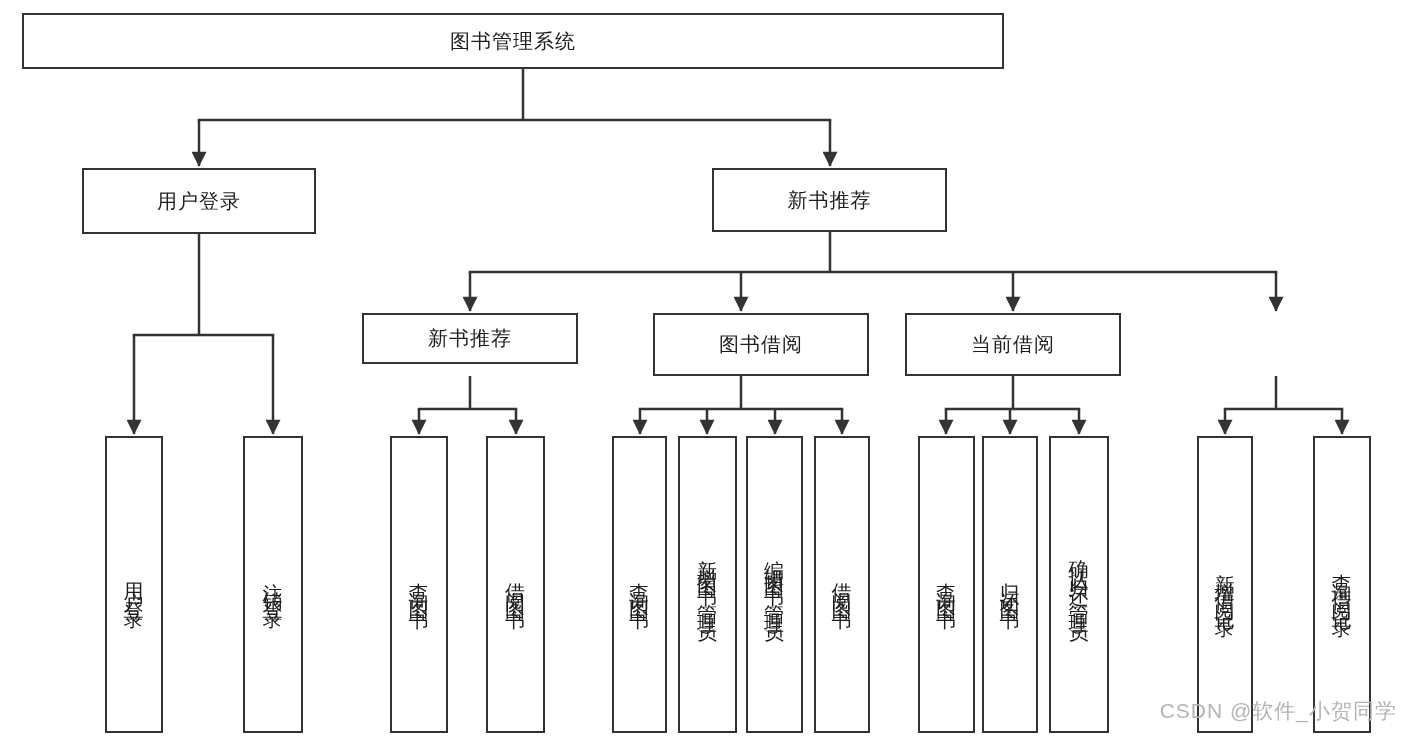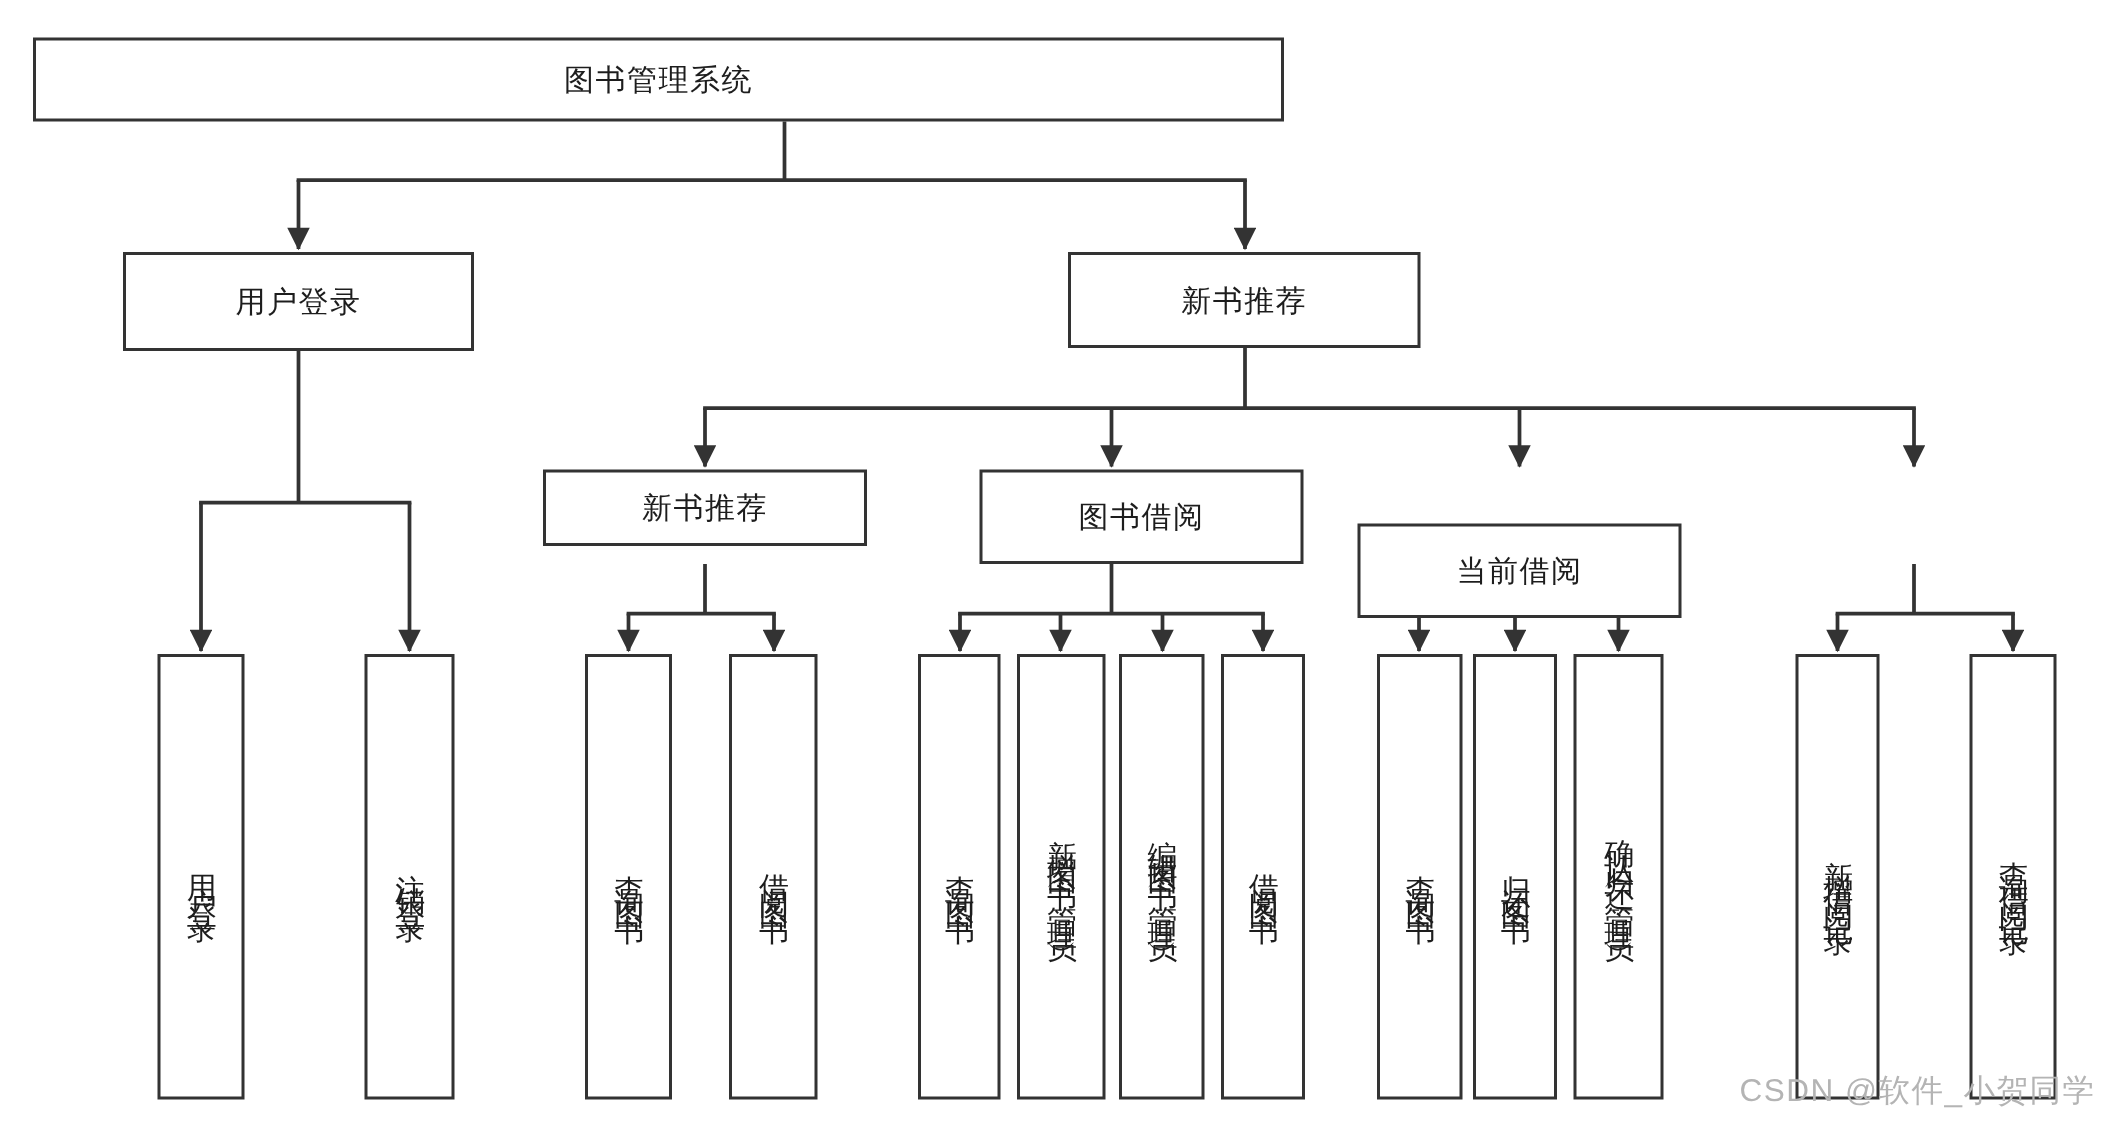--- a/index.html
+++ b/index.html
@@ -11,21 +11,21 @@
   .node{
     position:absolute;box-sizing:border-box;background:#ffffff;
     border:2.5px solid #333333;display:flex;align-items:center;justify-content:center;
   }
   .node .label{font-size:20px;letter-spacing:1px;white-space:nowrap;color:#1d1d1d;}
   .leaf .label{
     writing-mode:vertical-rl;text-orientation:mixed;letter-spacing:9px;
     font-size:20px;line-height:1;white-space:nowrap;
   }
   .watermark{
-    position:absolute;right:8px;bottom:6px;font-size:21px;color:#b4b4b4;
+    position:absolute;right:8px;bottom:22px;font-size:21px;color:#b4b4b4;
     letter-spacing:1px;white-space:nowrap;
   }
 </style>
 </head>
 <body>
 
 <div id="stage">
 
   <svg id="connectors" width="1405" height="747" viewBox="0 0 1405 747">
     <defs>
@@ -69,38 +69,38 @@
       <line x1="775" y1="409" x2="775" y2="434" marker-end="url(#arrow)"></line>
       <line x1="842" y1="409" x2="842" y2="434" marker-end="url(#arrow)"></line>
       <line x1="946" y1="409" x2="946" y2="434" marker-end="url(#arrow)"></line>
       <line x1="1010" y1="409" x2="1010" y2="434" marker-end="url(#arrow)"></line>
       <line x1="1079" y1="409" x2="1079" y2="434" marker-end="url(#arrow)"></line>
       <line x1="1225" y1="409" x2="1225" y2="434" marker-end="url(#arrow)"></line>
       <line x1="1342" y1="409" x2="1342" y2="434" marker-end="url(#arrow)"></line>
     </g>
   </svg>
 
-  <div class="node" style="left:22px;top:13px;width:834px;height:56px;margin-top:12px;">
+  <div class="node" style="left:22px;top:13px;width:982px;height:56px;">
     <span class="label">图书管理系统</span>
   </div>
 
   <div class="node" style="left:82px;top:168px;width:234px;height:66px;">
     <span class="label">用户登录</span>
   </div>
   <div class="node" style="left:712px;top:168px;width:235px;height:64px;">
     <span class="label">新书推荐</span>
   </div>
 
   <div class="node" style="left:362px;top:313px;width:216px;height:51px;">
     <span class="label">新书推荐</span>
   </div>
   <div class="node" style="left:633px;top:313px;width:216px;height:63px;margin-left:20px;">
     <span class="label">图书借阅</span>
   </div>
-  <div class="node" style="left:905px;top:313px;width:216px;height:63px;margin-top:36px;">
+  <div class="node" style="left:905px;top:313px;width:216px;height:63px;">
     <span class="label">当前借阅</span>
   </div>
 
   <div class="node leaf" style="left:105px;top:436px;width:58px;height:297px;">
     <span class="label">用户登录</span>
   </div>
   <div class="node leaf" style="left:243px;top:436px;width:60px;height:297px;">
     <span class="label">注销登录</span>
   </div>
   <div class="node leaf" style="left:390px;top:436px;width:58px;height:297px;">

